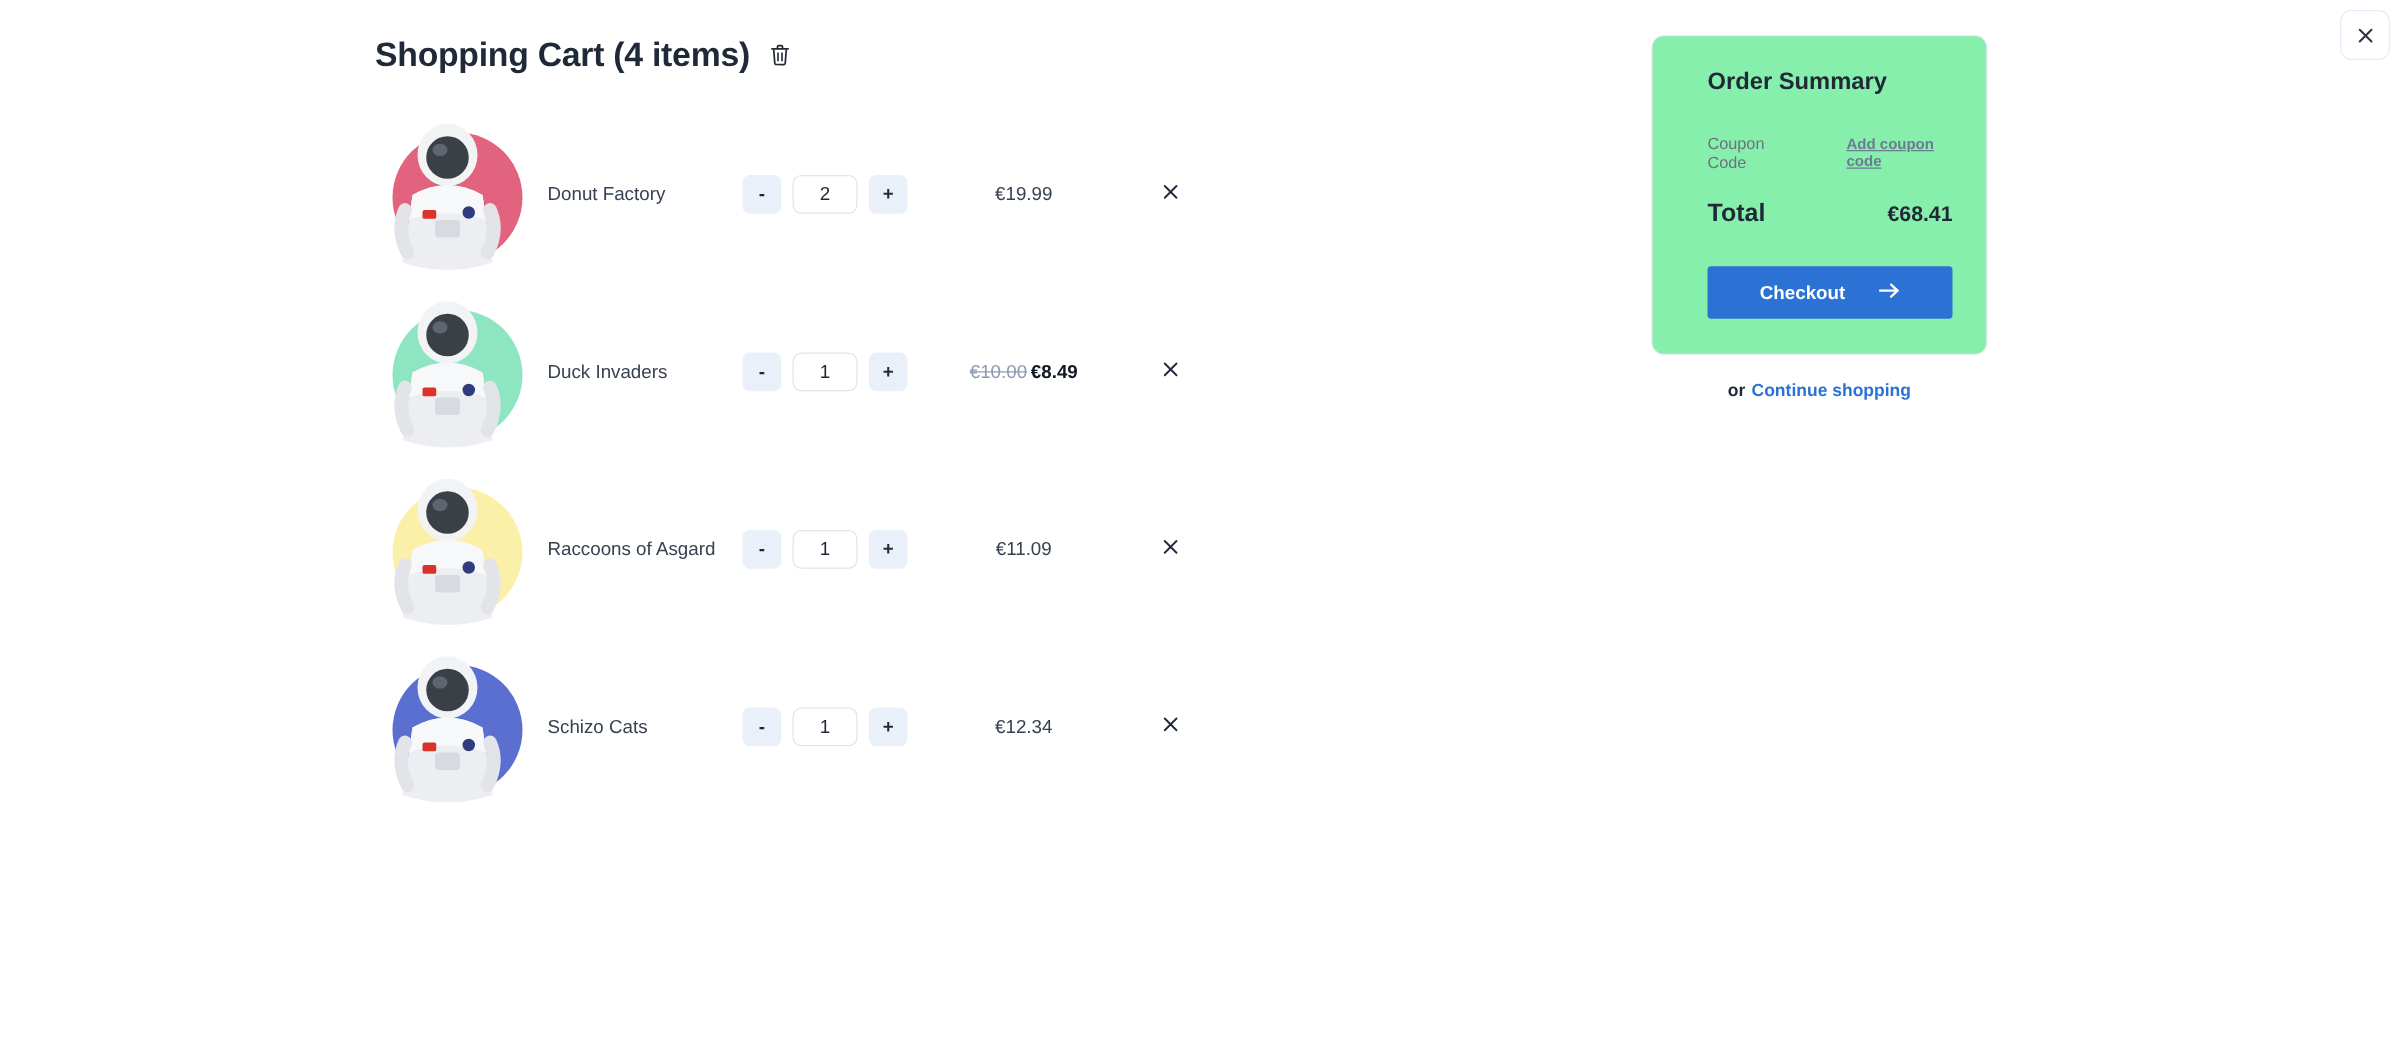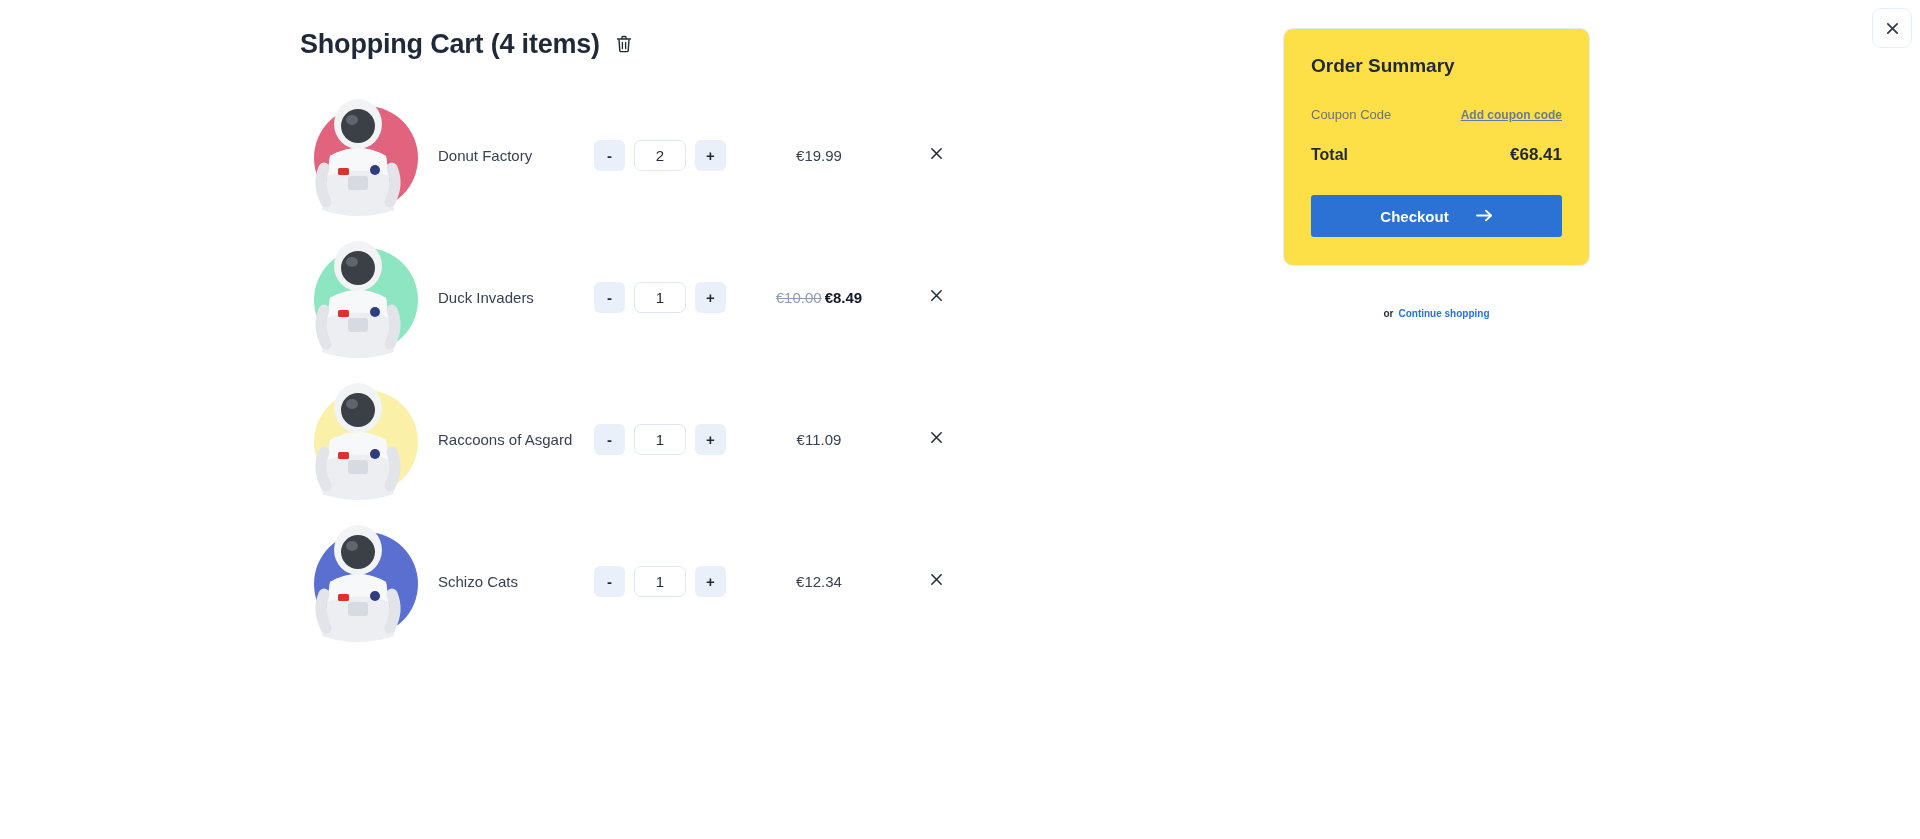--- a/index.html
+++ b/index.html
@@ -103,58 +103,58 @@
 
   .remove-btn {
     flex: 0 0 54px; width: 54px;
     background: none; border: none; padding: 0;
     display: flex; align-items: center; justify-content: center;
     cursor: pointer;
   }
 
   
   .summary-card {
-    width: 307px;
+    width: 269px;
     border: 1px solid #e8edf5; border-radius: 10px;
-    background: #fde047;
-    padding: 26px 27px 28px 27px;
+    background: #86efac;
+    padding: 26px 27px 28px 44px;
   }
   .summary-title {
     font-size: 19px; font-weight: bold; color: #1f2937;
     margin: 0 0 30px 0;
   }
   .coupon-row {
     display: flex; align-items: center; justify-content: space-between;
     margin-bottom: 23px;
     gap: 44px;
   }
   .coupon-label { font-size: 13px; color: #6b7280; }
   .coupon-link {
     font-size: 12px; color: #6b7b93; text-decoration: underline;
     font-weight: bold; cursor: pointer;
   }
   .total-row {
     display: flex; align-items: center; justify-content: space-between;
     margin-bottom: 30px;
   }
-  .total-label { font-size: 16px; font-weight: bold; color: #1f2937; }
+  .total-label { font-size: 20px; font-weight: bold; color: #1f2937; }
   .total-value { font-size: 17px; font-weight: bold; color: #1f2937; }
 
   .checkout-btn {
     width: 100%; height: 42px;
     background: #2b72d4; border: none; border-radius: 3px;
     color: #fff; font-size: 15px; font-weight: bold;
     font-family: "Liberation Sans", sans-serif;
     display: flex; align-items: center; justify-content: center; gap: 27px;
     cursor: pointer;
   }
 
   .continue-row {
-    margin-top: 42px; text-align: center;
-    font-size: 10px; font-weight: bold; color: #1f2937;
+    margin-top: 20px; text-align: center;
+    font-size: 14px; font-weight: bold; color: #1f2937;
   }
   .continue-link {
     color: #2b72d4; font-weight: bold; margin-left: 5px; cursor: pointer;
   }
 </style>
 </head>
 <body>
 
 <div class="page">
 

